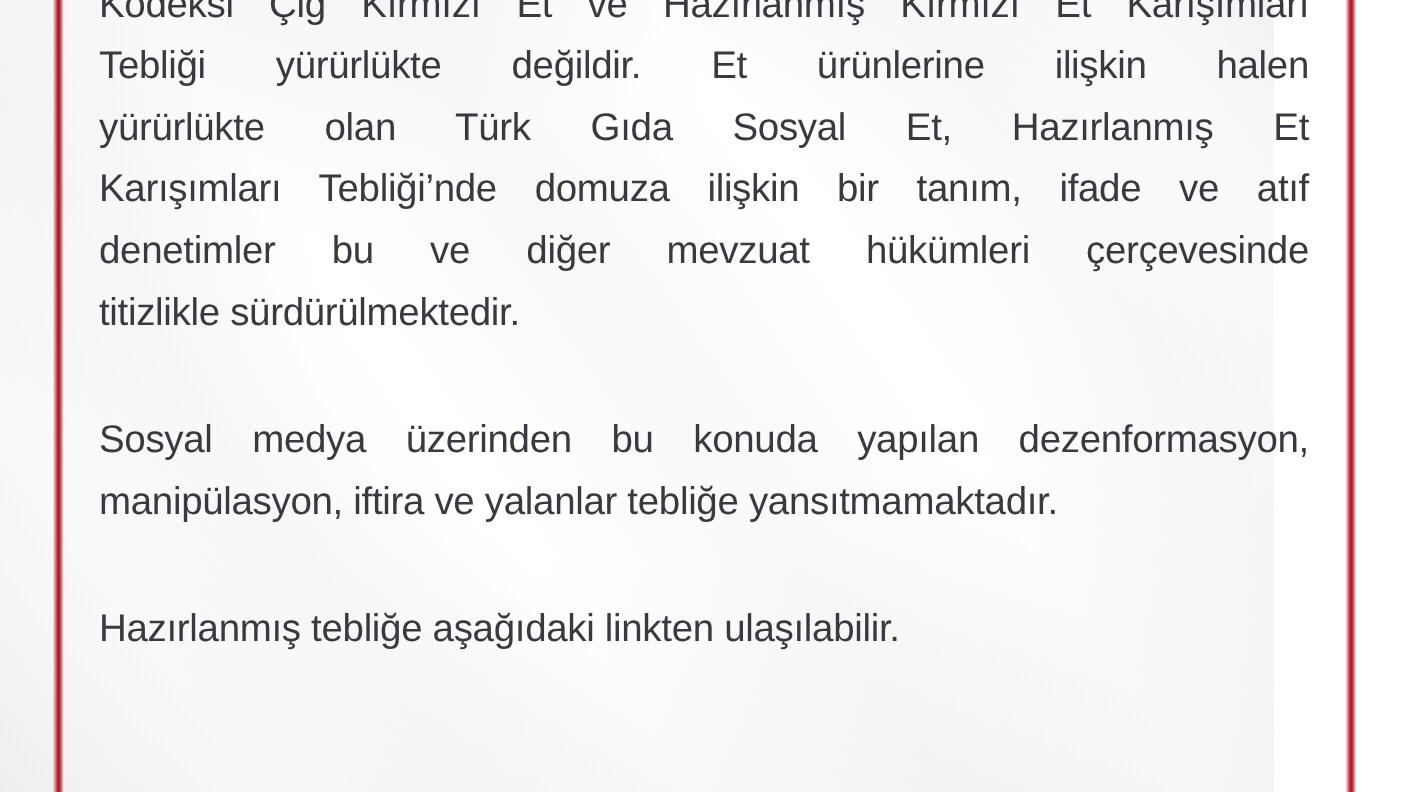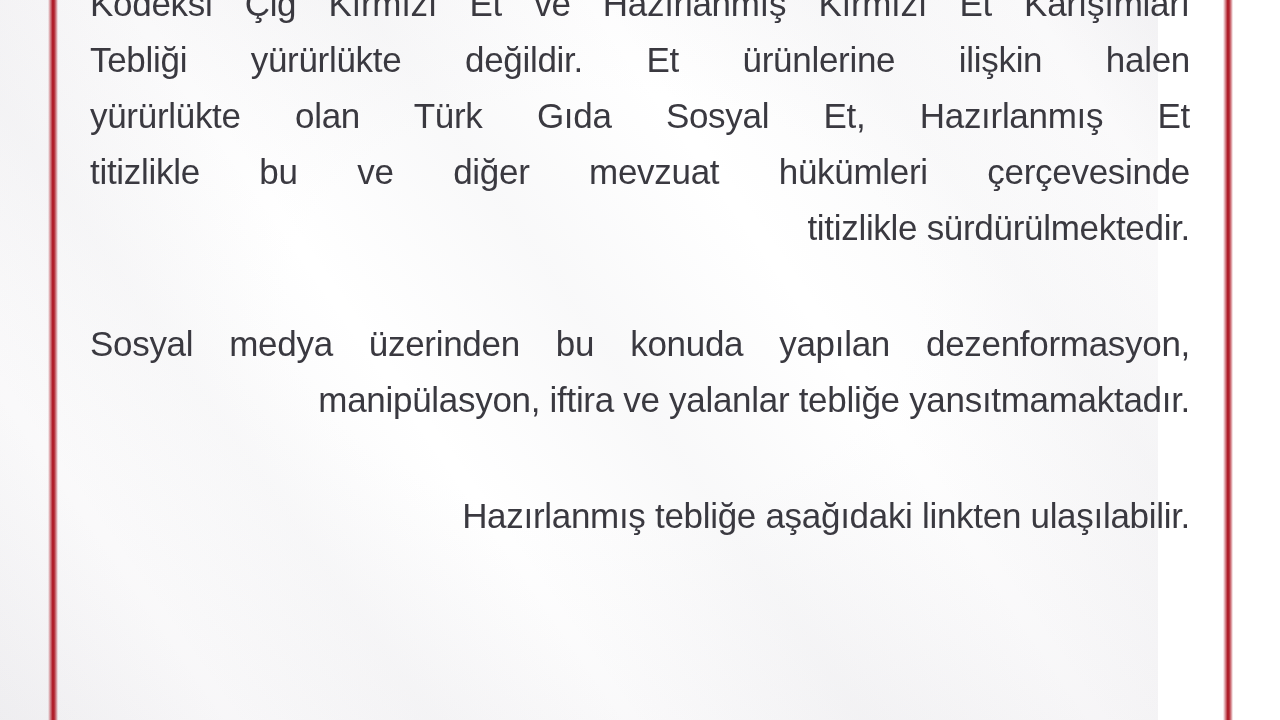--- a/index.html
+++ b/index.html
@@ -60,39 +60,40 @@
     position: absolute;
     left: 90px;
     top: -24px;
     width: 1100px;
     color: var(--ink);
     font-size: 35px;
     line-height: 56px;
     letter-spacing: -0.3px;
   }
   .para { margin: 0 0 60px 0; }
-  .line { height: 56px; text-align: right; }
+  .line { height: 56px; }
   .line.just {
     text-align: justify;
     text-align-last: justify;
   }
 </style>
 </head>
 <body>
 
 <div class="stage">
   <div class="sheen"></div>
   <div class="frame-line left"></div>
   <div class="frame-line right"></div>
   <div class="doc" id="doc">
       <div class="para">
         <div class="line just">Kodeksi Çiğ Kırmızı Et ve Hazırlanmış Kırmızı Et Karışımları</div>
         <div class="line just">Tebliği yürürlükte değildir. Et ürünlerine ilişkin halen</div>
         <div class="line just">yürürlükte olan Türk Gıda Sosyal Et, Hazırlanmış Et</div>
-        <div class="line just">titizlikle bu ve diğer mevzuat hükümleri çerçevesinde</div>
+        <div class="line just">Karışımları Tebliği’nde domuza ilişkin bir tanım, ifade ve atıf</div>
+        <div class="line just">denetimler bu ve diğer mevzuat hükümleri çerçevesinde</div>
         <div class="line">titizlikle sürdürülmektedir.</div>
       </div>
       <div class="para">
         <div class="line just">Sosyal medya üzerinden bu konuda yapılan dezenformasyon,</div>
         <div class="line">manipülasyon, iftira ve yalanlar tebliğe yansıtmamaktadır.</div>
       </div>
       <div class="para">
         <div class="line">Hazırlanmış tebliğe aşağıdaki linkten ulaşılabilir.</div>
       </div>
     </div>

